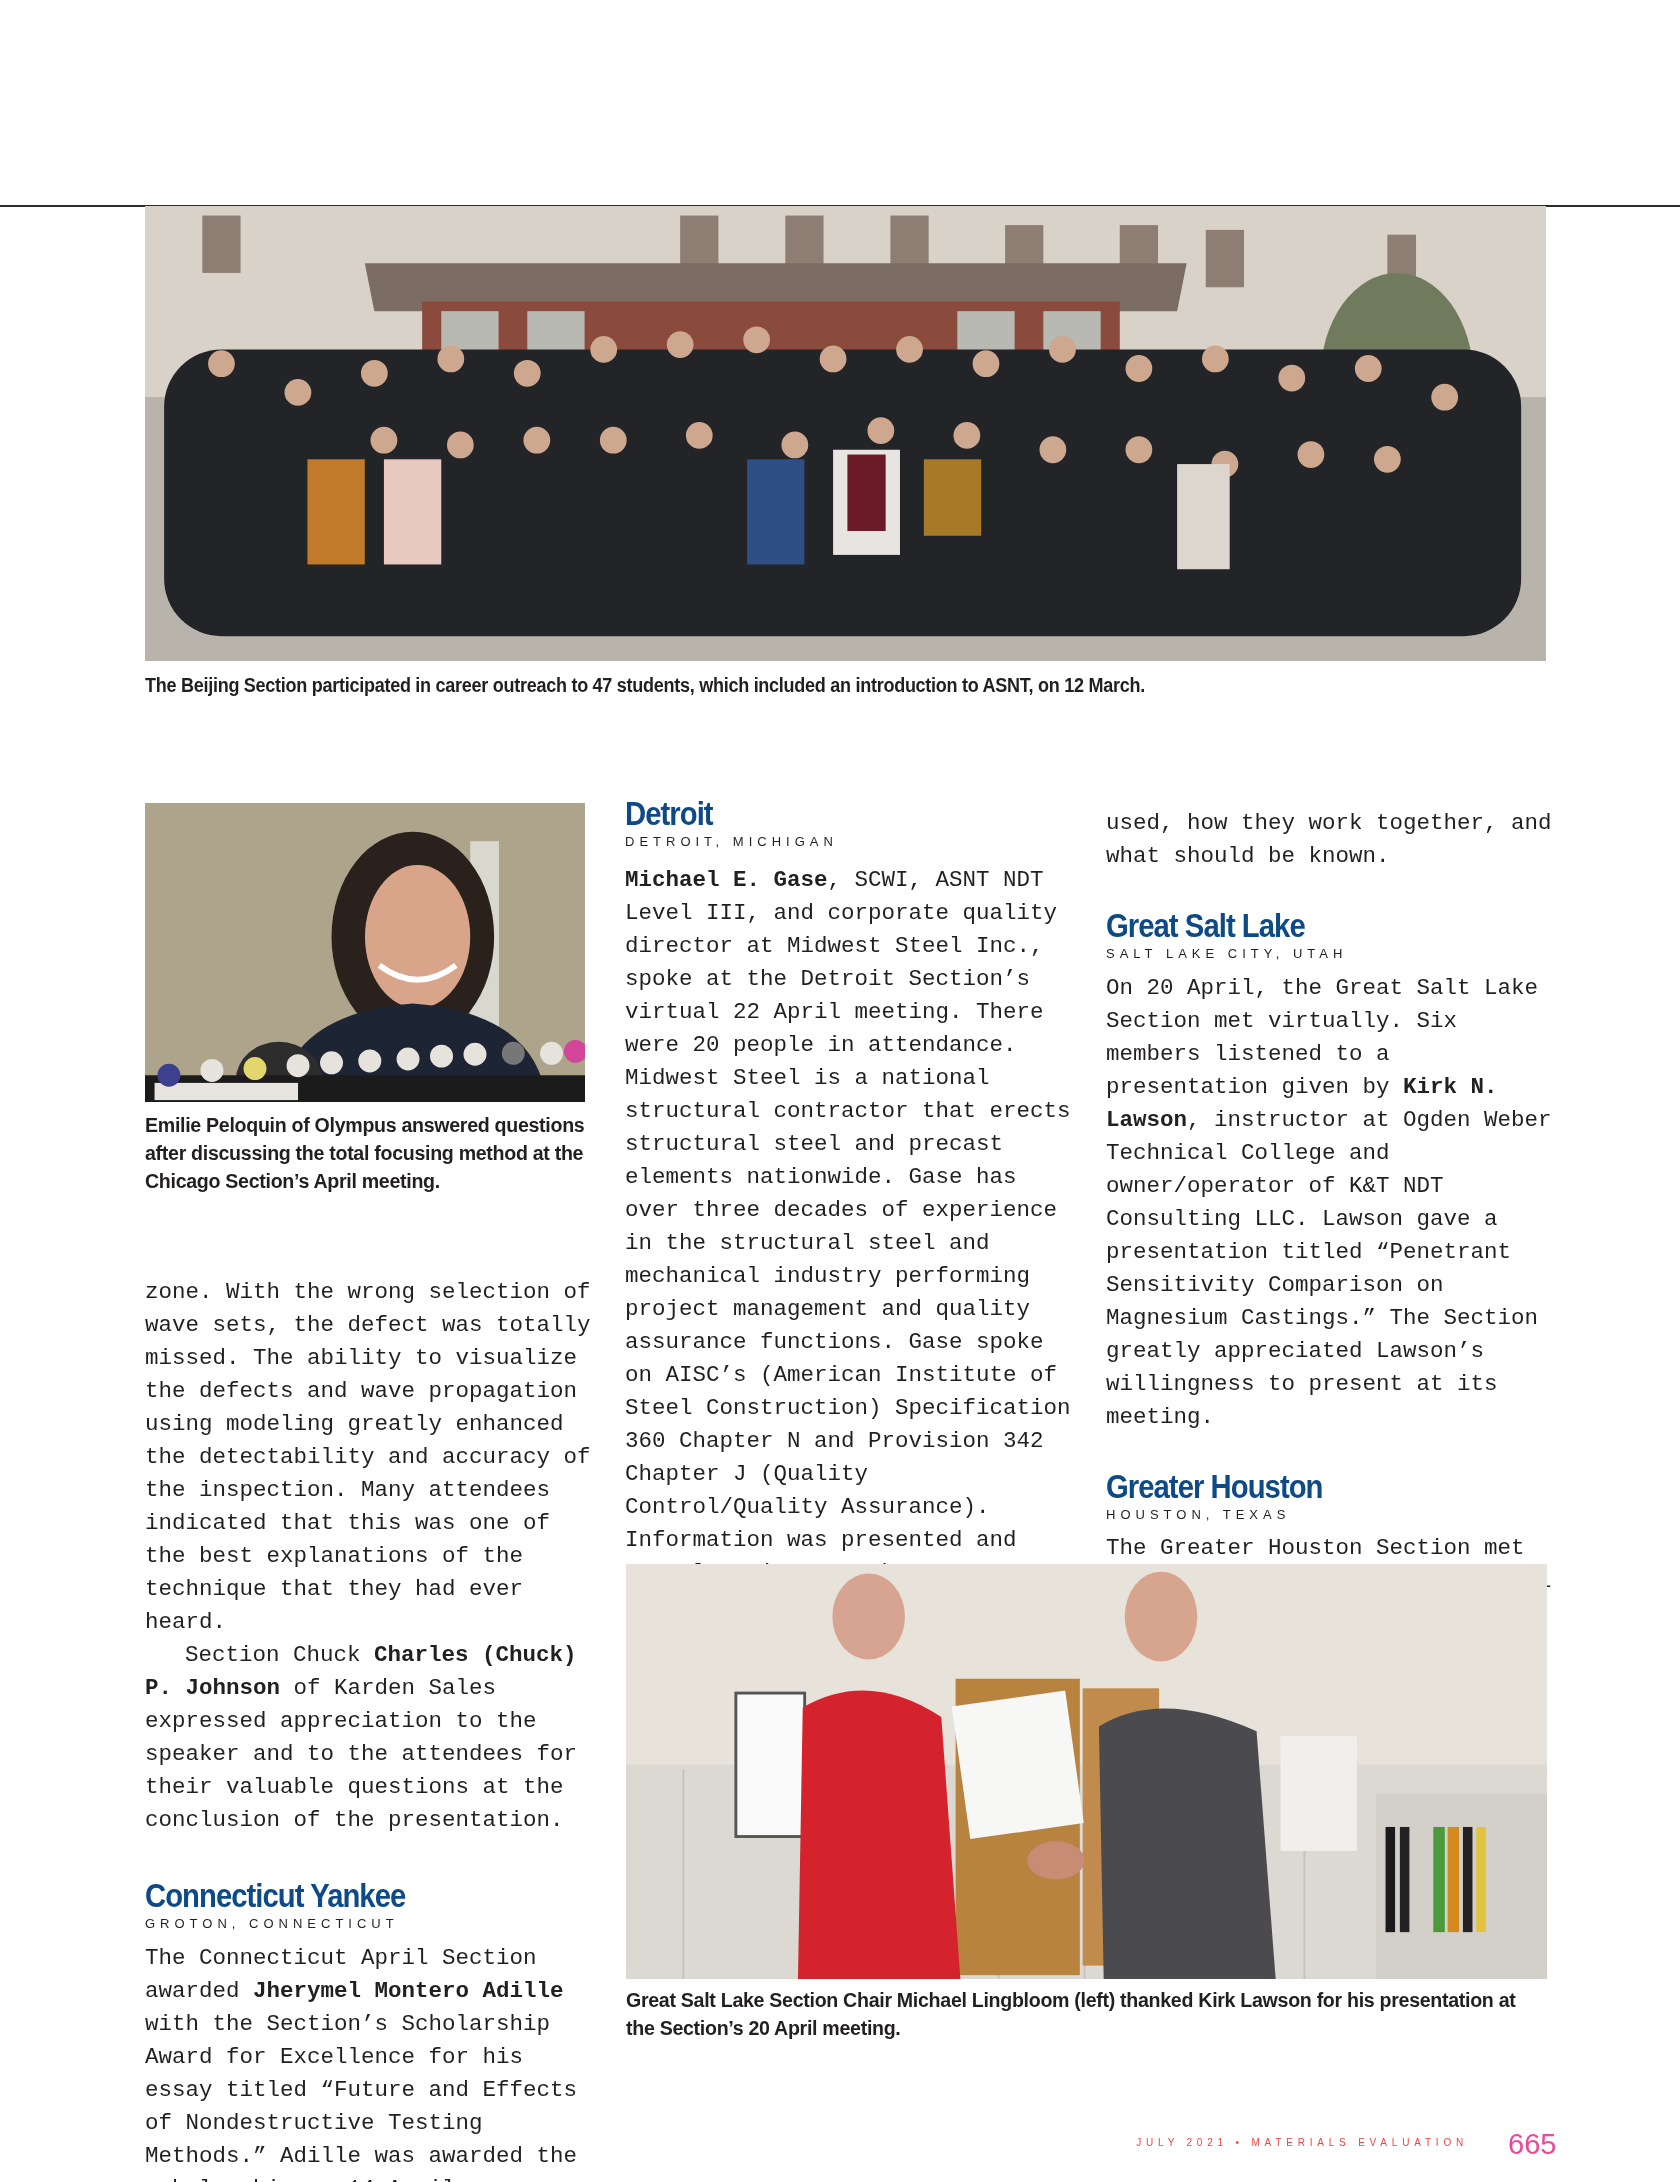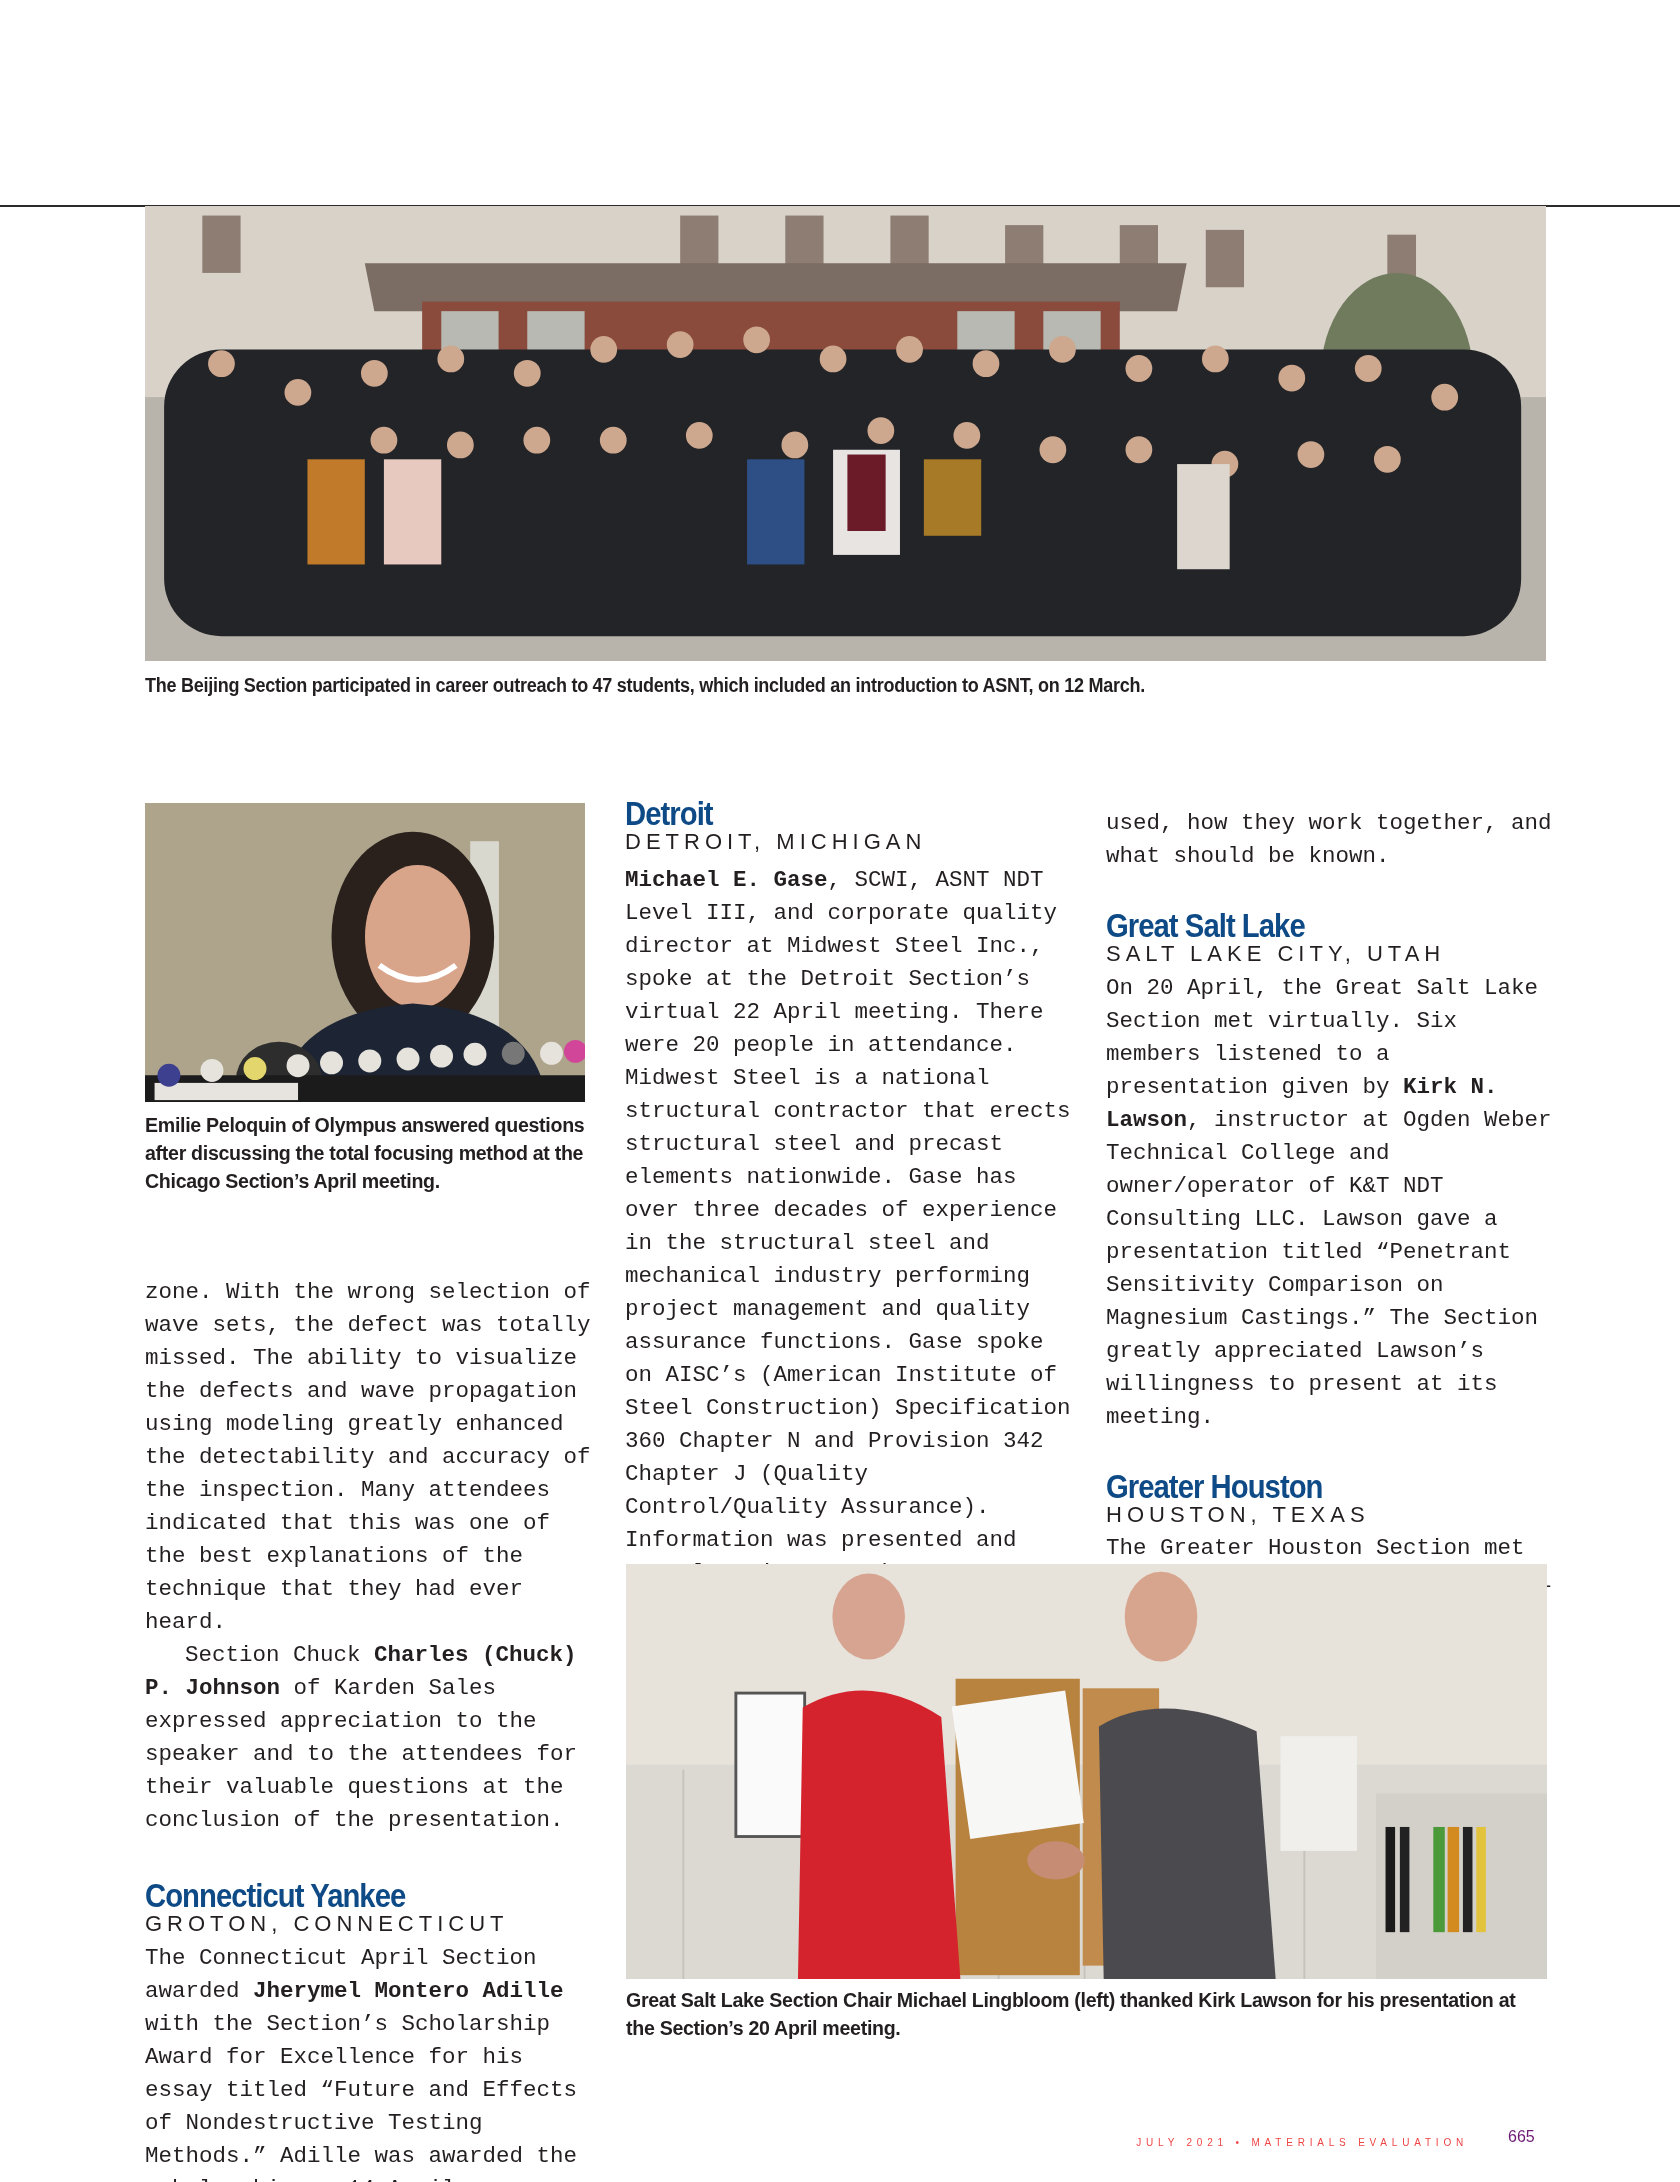--- a/index.html
+++ b/index.html
@@ -9,23 +9,23 @@
     .photo { position:absolute; overflow:hidden; }
     .photo svg { display:block; width:100%; height:100%; }
     .caption { position:absolute; font-family:"Liberation Sans", sans-serif; font-weight:bold;
       font-size:19.6px; line-height:28px; color:#231f20; letter-spacing:-0.3px; }
     .col { position:absolute; width:449px; font-size:22.5px; line-height:33px; color:#231f20; }
     .col p { margin:0;font-family:Liberation Mono, monospace; }
     .col b { font-weight:bold; }
     .indent { text-indent:40px; }
     .sec-title { font-family:"Liberation Sans", sans-serif; font-weight:bold; color:#0e4a86;
       font-size:34px; line-height:36px; letter-spacing:-1.1px; margin:0; transform:scaleX(0.86); transform-origin:left; }
-    .sec-loc { font-size:22px; letter-spacing:5px; line-height:21px; color:#231f20; margin:0 0 7.6px 0; }
+    .sec-loc { font-size:13px; letter-spacing:5px; line-height:21px; color:#231f20; margin:0 0 7.6px 0; }
     .footer { position:absolute; top:2137px; right:134px; font-size:10px; letter-spacing:4.8px; color:#ef4444; }
-    .folio { position:absolute; top:2128px; left:1508px; font-size:16px; color:#701a75; }
+    .folio { position:absolute; top:2128px; left:1508px; font-size:29px; color:#ec4899; }
   </style>
 </head>
 <body>
 
 <div class="top-rule"></div>
 
 <div class="photo" style="left:145px; top:206px; width:1401px; height:455px;">
   <svg viewBox="0 0 1466 476" preserveAspectRatio="none">
     <rect width="1466" height="476" fill="#c9c3bb"></rect>
     <rect x="0" y="0" width="1466" height="200" fill="#d8d2c8"></rect>

